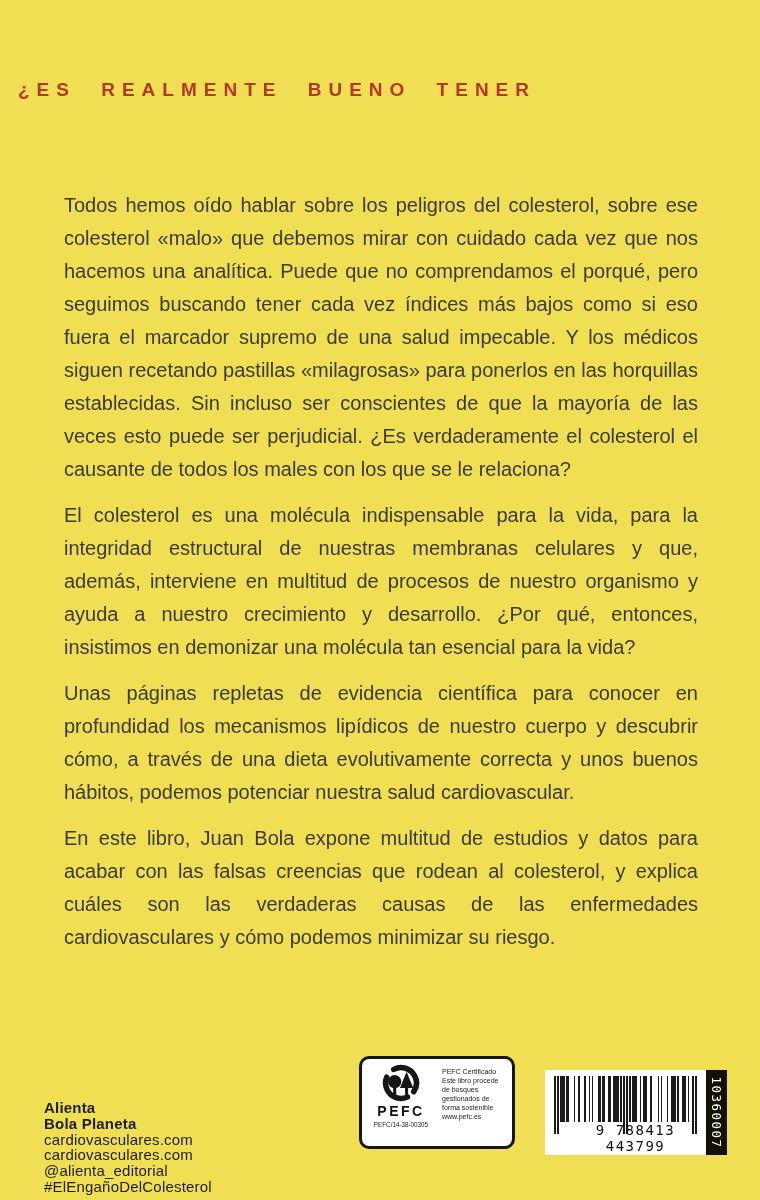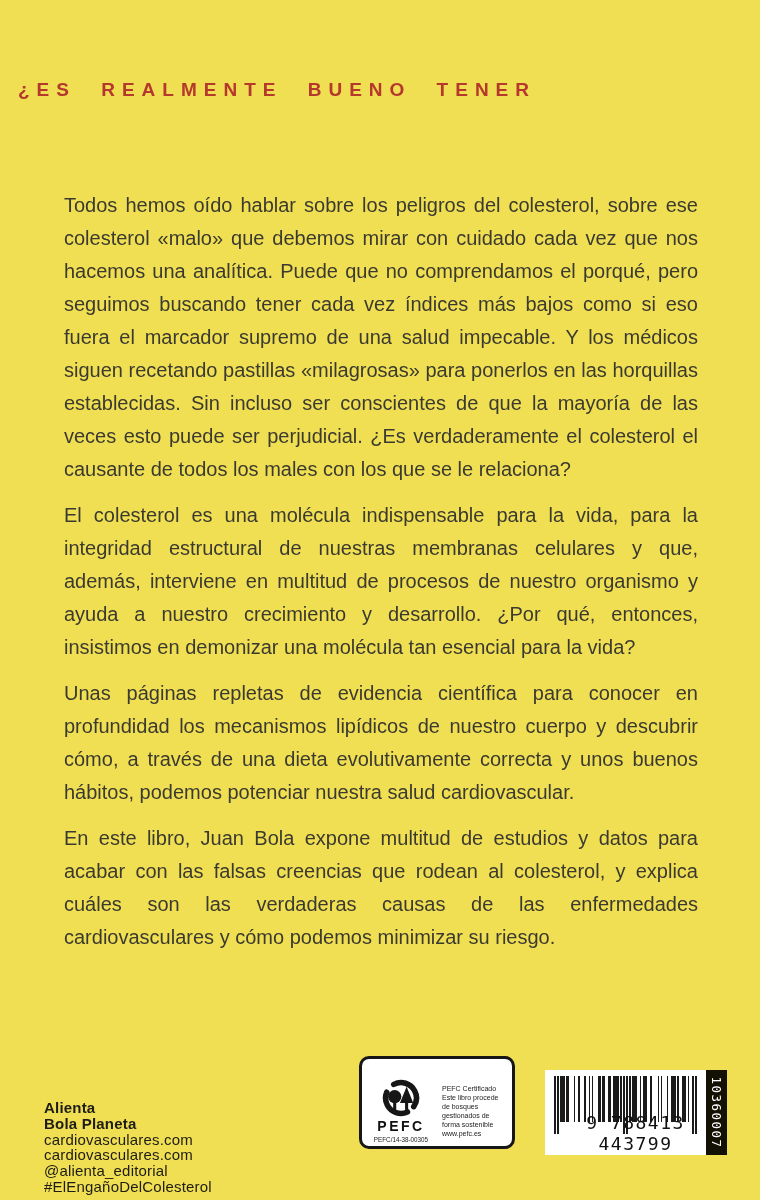--- a/index.html
+++ b/index.html
@@ -31,21 +31,21 @@
   
   .publisher{
     position:absolute;left:44px;top:1064px;
     color:#1d1c17;font-size:15px;line-height:15.8px;letter-spacing:.2px;margin-top:36px;
   }
   .publisher .bold{font-weight:bold;}
   
   .pefc-box{
     position:absolute;left:359px;top:1056px;width:156px;height:93px;
     background:#ffffff;border:3px solid #161616;border-radius:10px;
-    display:flex;align-items:flex-end;
+    display:flex;align-items:flex-start;
   }
   .pefc-left{
     width:74px;display:flex;flex-direction:column;align-items:center;
     justify-content:center;padding:4px 0 3px 4px;
   }
   .pefc-left svg{display:block;}
   .pefc-name{font-weight:bold;font-size:14px;letter-spacing:2.5px;color:#111;line-height:14px;margin-top:1px;}
   .pefc-code{font-size:6.3px;color:#222;margin-top:3px;white-space:nowrap;}
   .pefc-right{
     flex:1;display:flex;flex-direction:column;justify-content:space-between;
@@ -54,21 +54,21 @@
   
   .barcode-block{position:absolute;left:545px;top:1070px;height:85px;display:flex;}
   .barcode{width:161px;background:#ffffff;position:relative;}
   .bars{position:absolute;top:6px;left:9px;display:flex;align-items:flex-start;}
   .bars span{display:block;}
   .bar{background:#1b1b1b;height:46px;}
   .bar.guard{height:58px;}
   .gap{height:46px;}
   .isbn{
     position:absolute;bottom:1px;left:0;right:0;text-align:center;
-    font-family:"DejaVu Sans Mono",monospace;font-size:18px;letter-spacing:1.5px;color:#111;padding-left:20px;
+    font-family:"DejaVu Sans Mono",monospace;font-size:14px;letter-spacing:1.5px;color:#111;padding-left:20px;
   }
   .side-strip{
     width:21px;background:#131104;display:flex;align-items:center;justify-content:center;
   }
   .side-code{
     transform:rotate(90deg);white-space:nowrap;color:#fff;
     font-family:"DejaVu Sans Mono",monospace;font-size:12.5px;letter-spacing:1.5px;
   }
 </style>
 </head>

